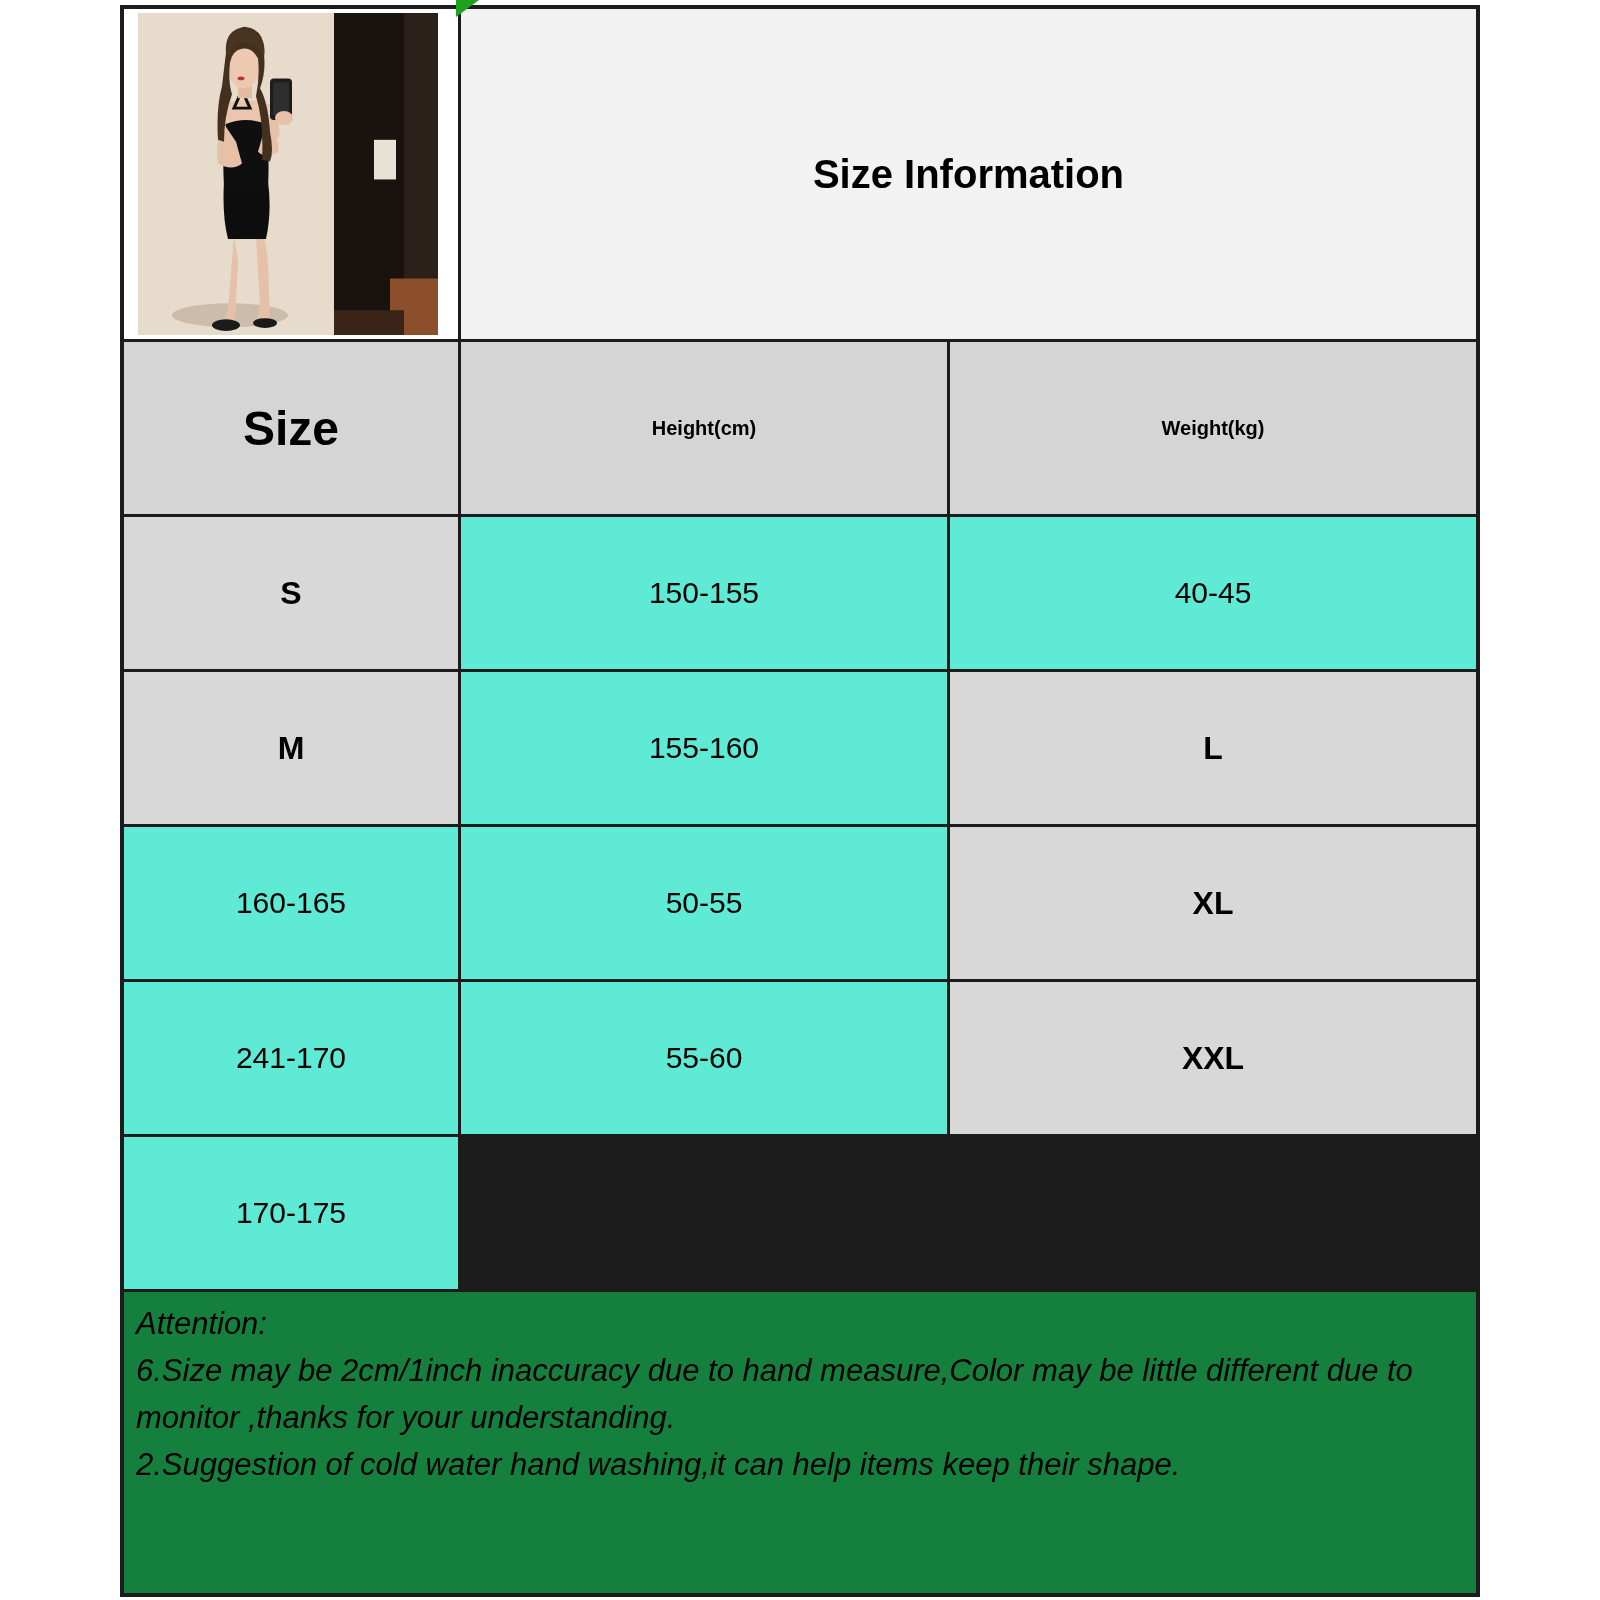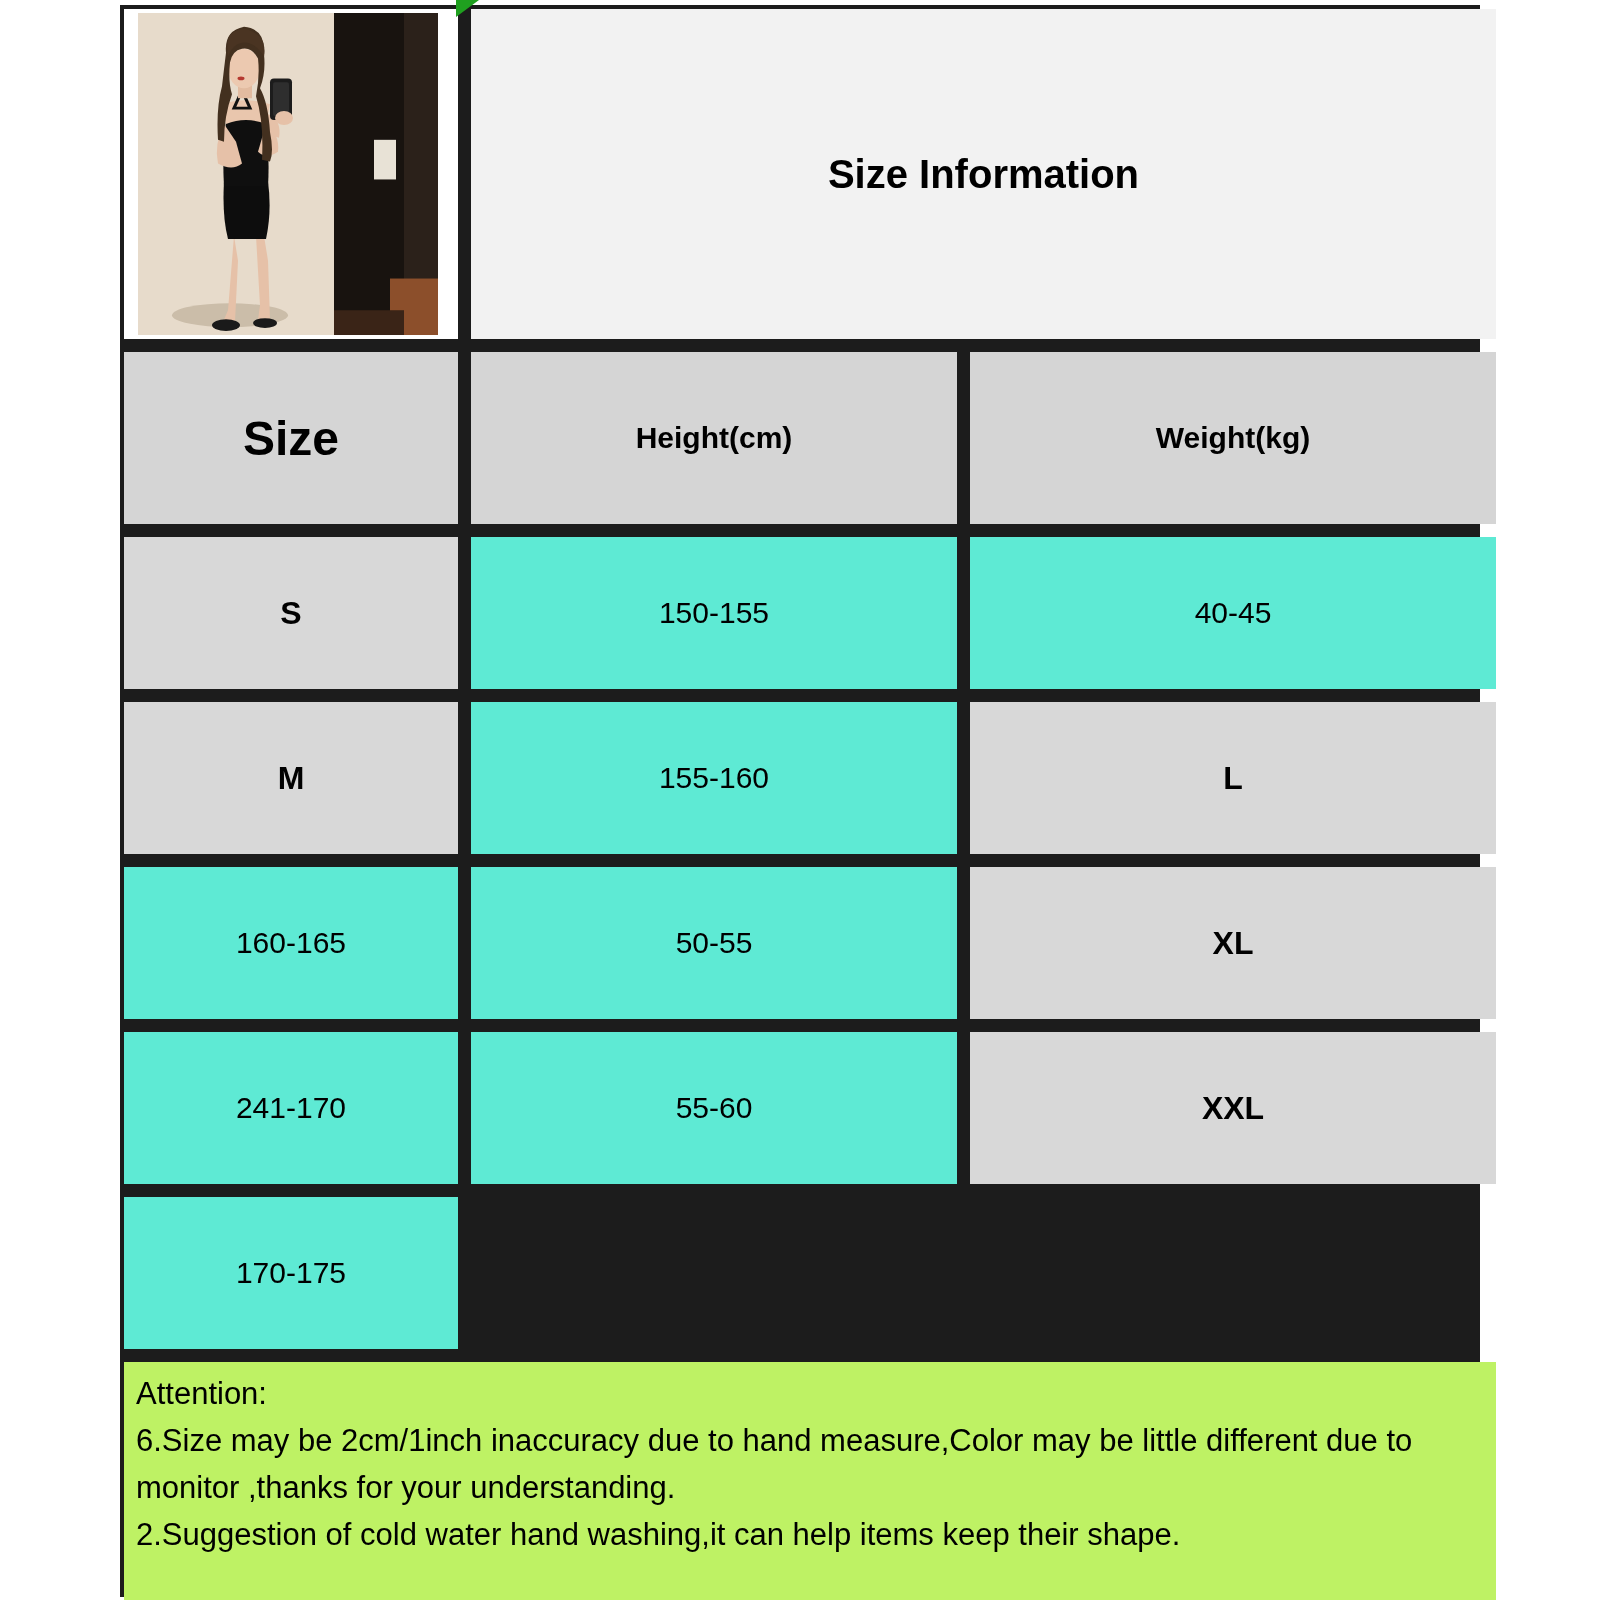--- a/index.html
+++ b/index.html
@@ -13,48 +13,49 @@
   }
   .size-table {
     position: absolute;
     left: 120px; top: 5px;
     width: 1360px; height: 1592px;
     background: #1c1c1c;          
     padding: 4px;
     display: grid;
     grid-template-columns: 334px 486px 526px;
     grid-template-rows: 330px 172px 152px 152px 152px 152px 152px 301px;
-    gap: 13px;
+    gap: 3px;
   }
   .cell {
     display: flex;
     align-items: center;
     justify-content: center;
     text-align: center;
   }
   .photo-cell { background: #ffffff; align-items: stretch; justify-content: flex-start; padding: 4px 4px 4px 14px; }
   .photo-cell svg { width: 300px; height: 100%; display: block; }
   .title-cell {
     grid-column: 2 / 4;
     background: #f2f2f2;
     font-size: 40px; font-weight: bold;
   }
-  .head-cell { background: #d5d5d5; font-weight: bold; font-size: 30px; }
+  .head-cell { background: #d5d5d5; font-weight: bold; font-size: 20px; }
   .head-cell.size-head { font-size: 48px; }
   .size-col { background: #d8d8d8; font-weight: bold; font-size: 32px; }
   .val-cell { background: #5eead4; font-weight: normal; font-size: 30px; }
   .attention-cell {
     grid-column: 1 / 4;
-    background: #bef264;
+    background: #15803d;
     display: block;
     text-align: left;
     padding: 8px 18px 0 12px;
     font-size: 31px;
     line-height: 1.52;
     font-weight: normal;
+    font-style: italic;
   }
   .green-flag {
     position: absolute;
     left: 456px; top: 0;
     width: 0; height: 0;
     border-top: 17px solid #1fa01f;
     border-right: 23px solid transparent;
   }
 </style>
 </head>

